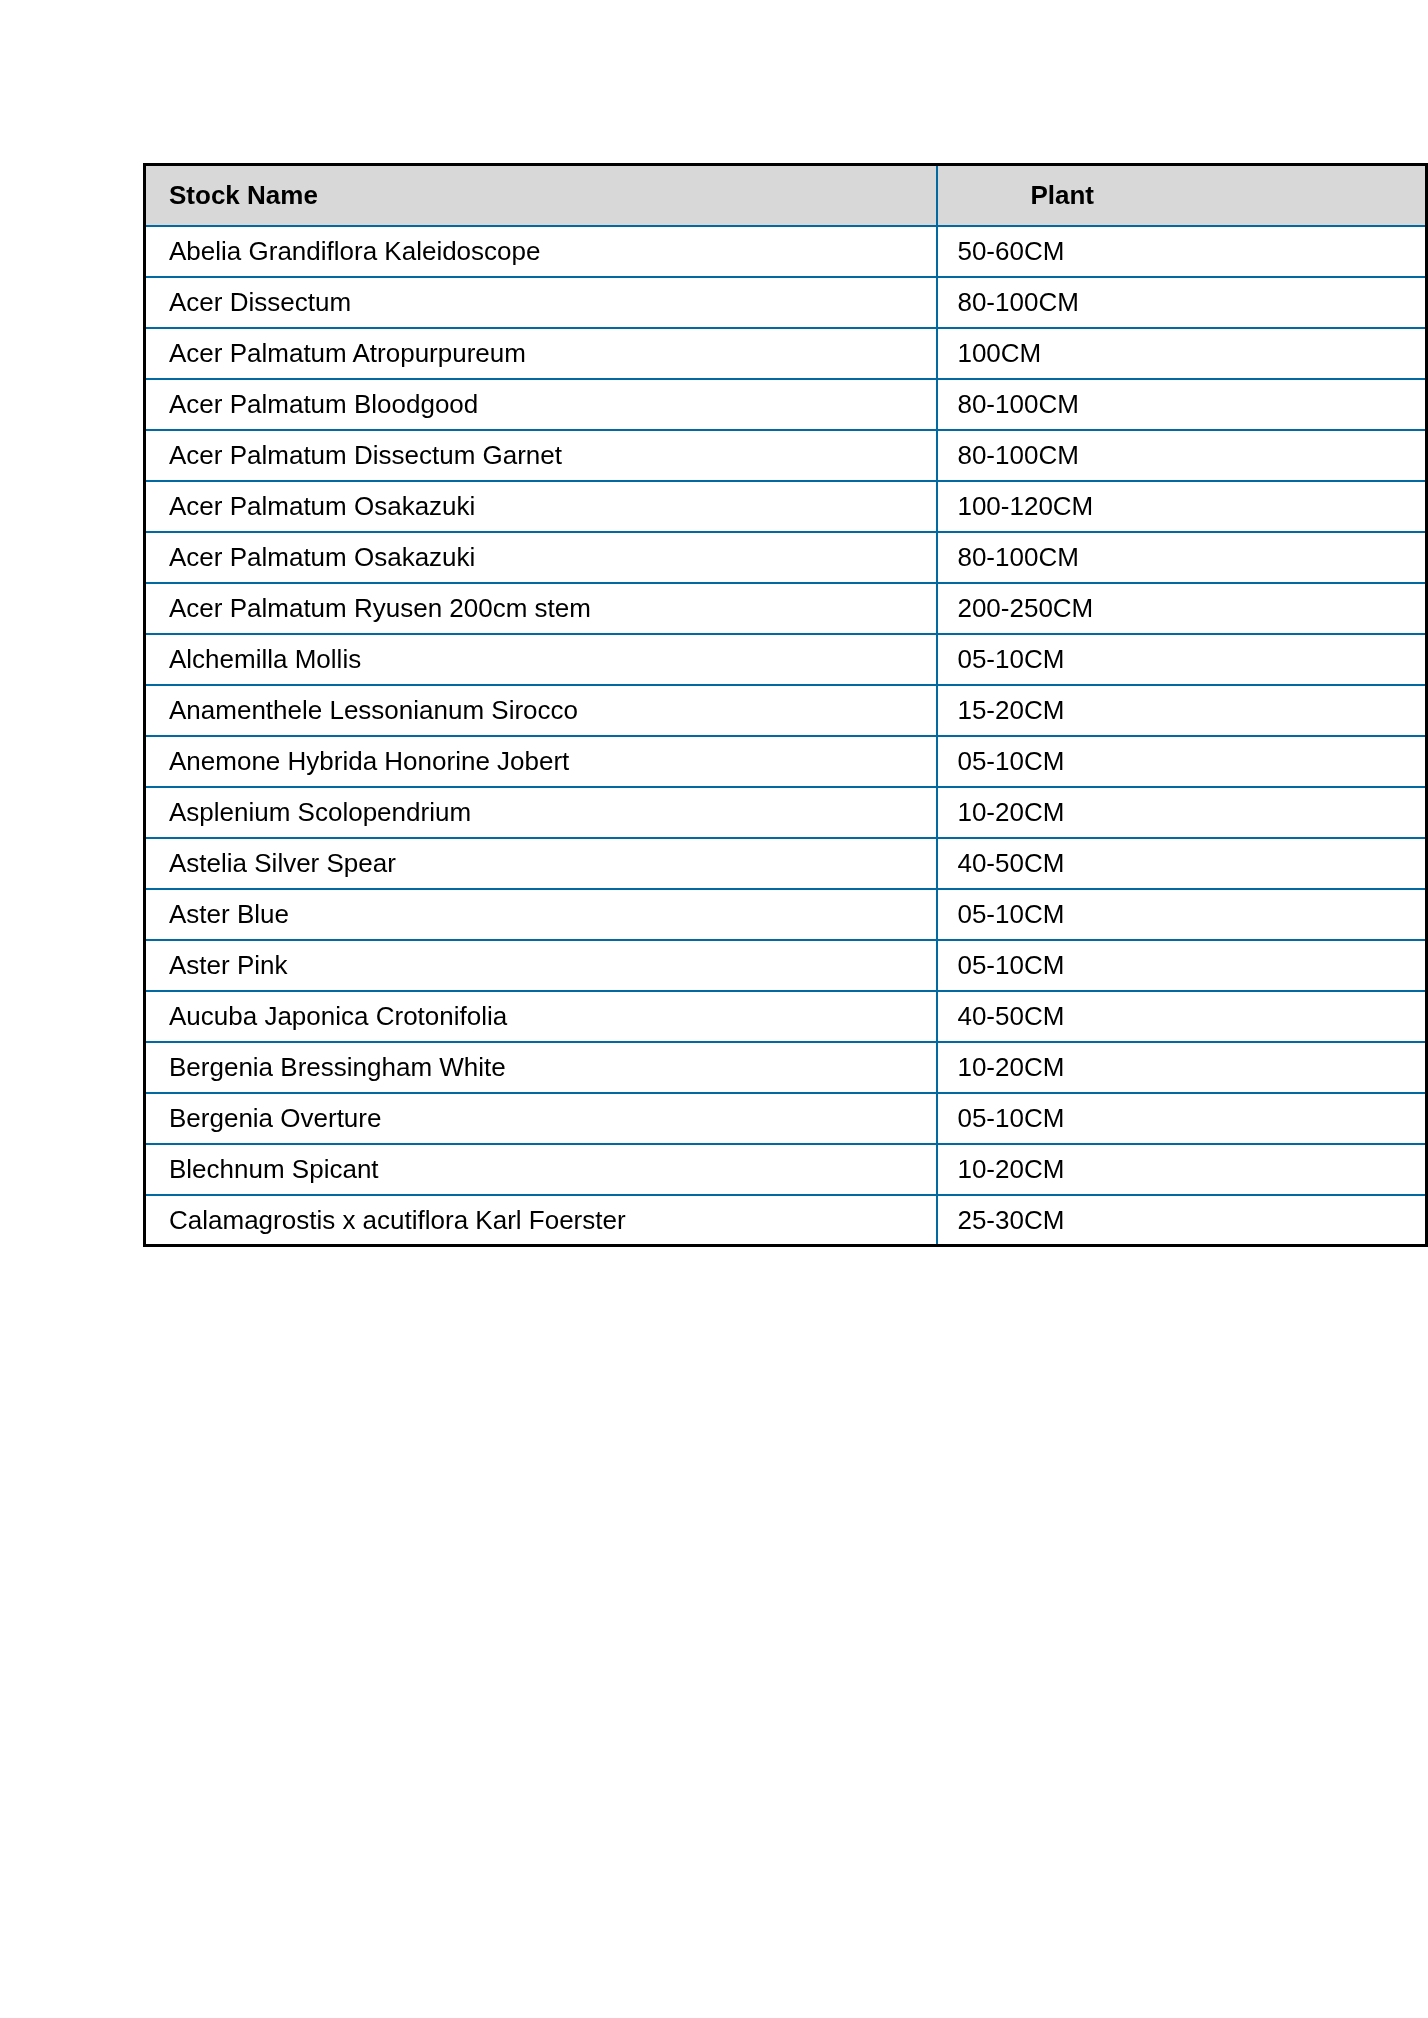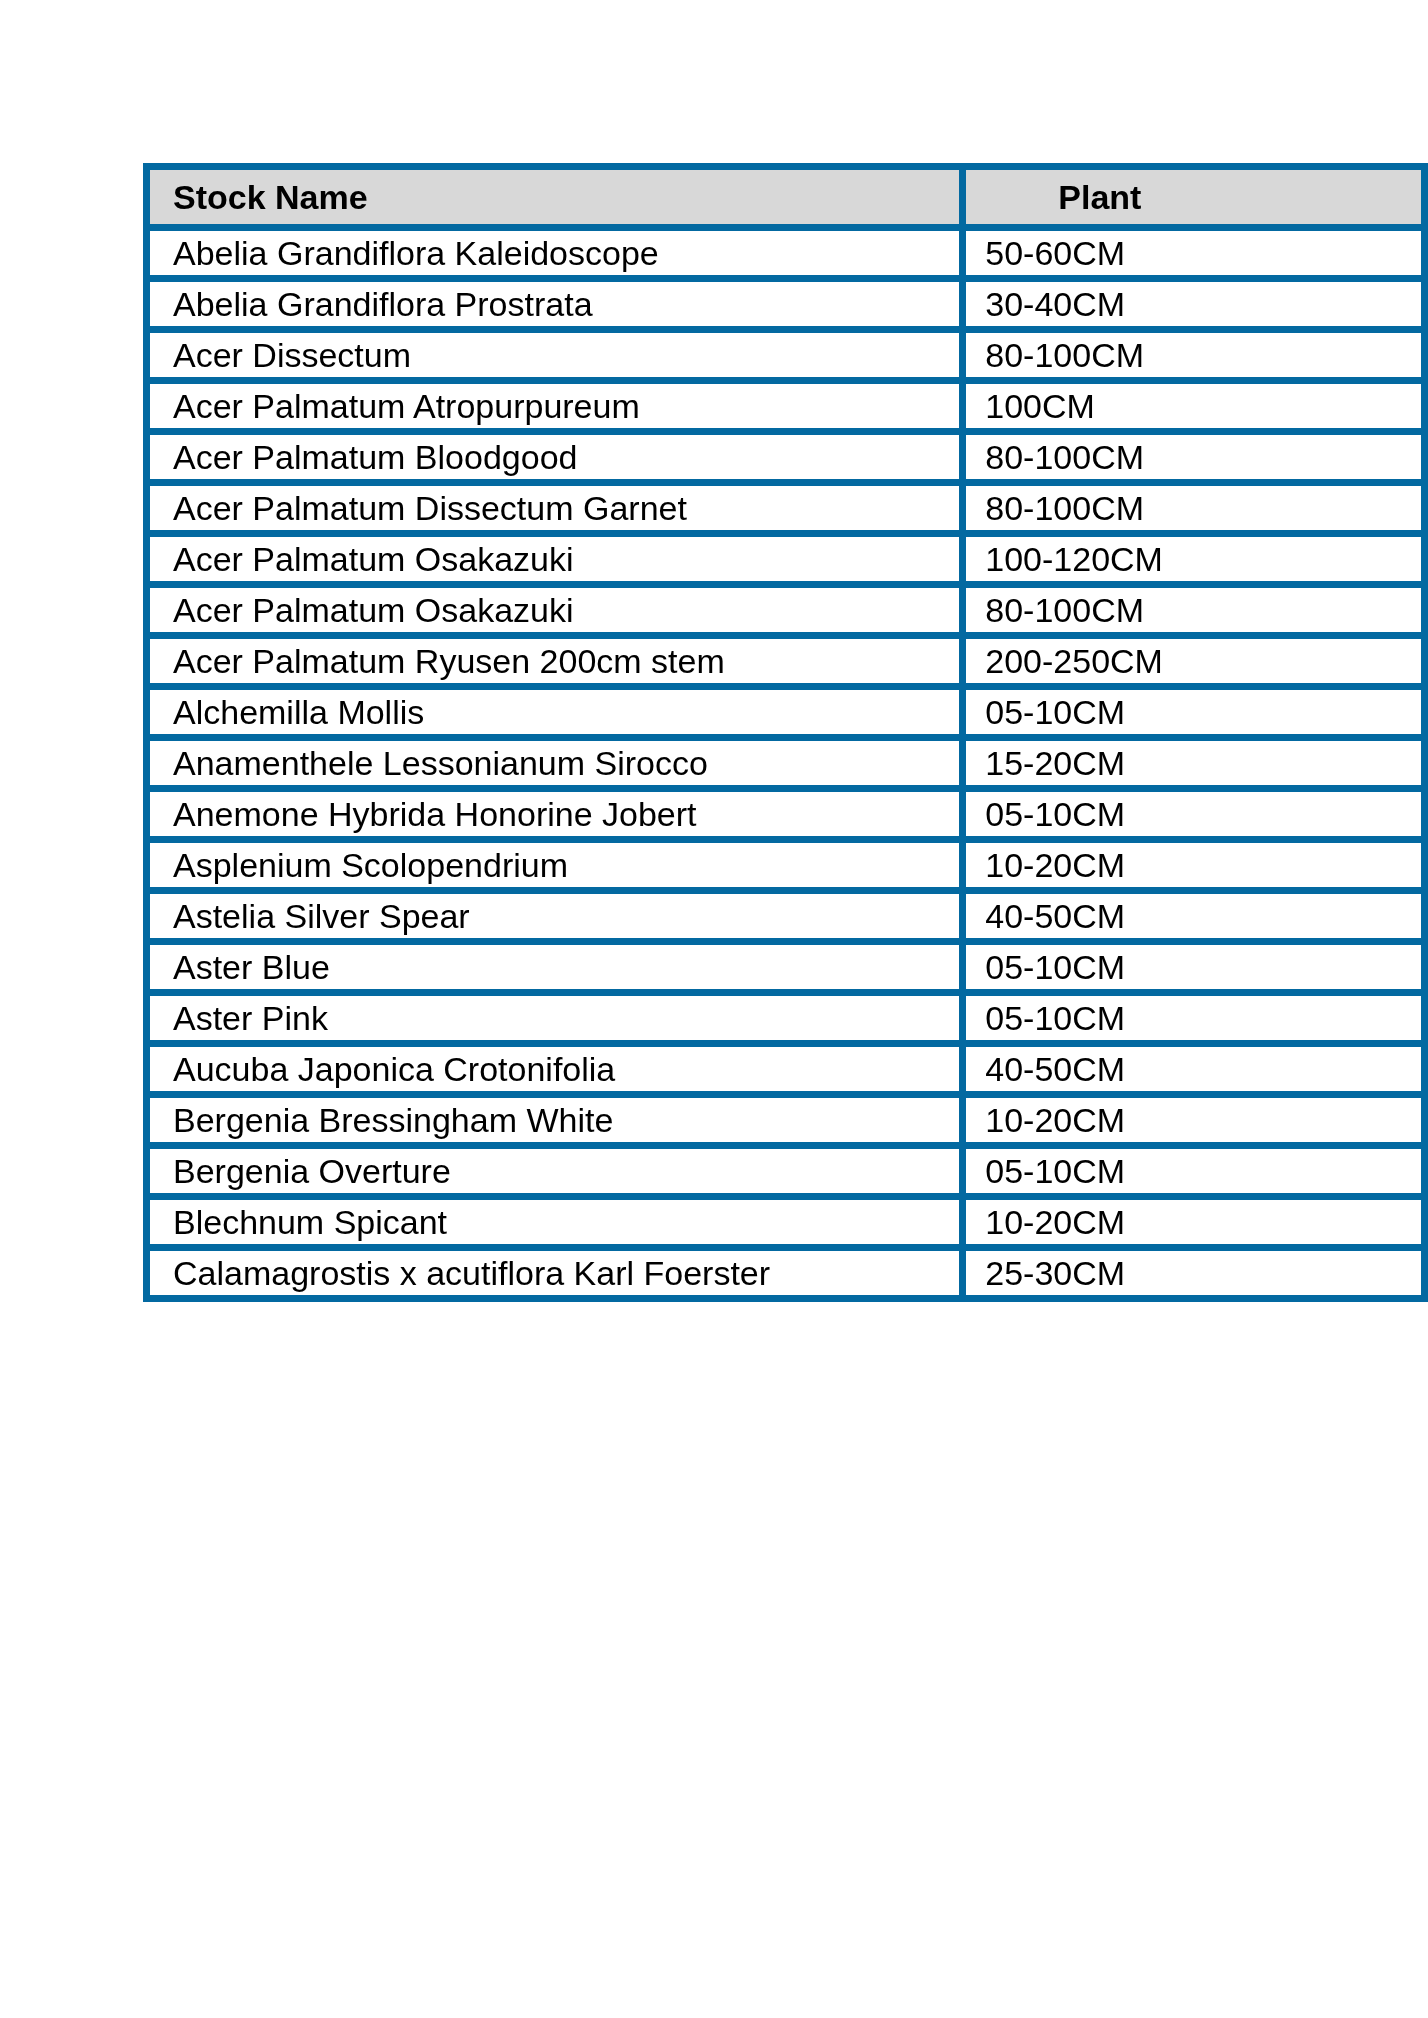--- a/index.html
+++ b/index.html
@@ -20,22 +20,22 @@
     left: 143px;
     top: 163px;
     border-collapse: collapse;
     table-layout: fixed;
     border: 3px solid #000000;
   }
   .col-name-w  { width: 991px; }
   .col-size-w  { width: 700px; }
   .stock-table th,
   .stock-table td {
-    border: 7px solid #0369a1;
-    font-size: 34px;
+    border: 2px solid #0369a1;
+    font-size: 26px;
     line-height: 1;
     vertical-align: middle;
     white-space: nowrap;
     overflow: hidden;
     box-sizing: border-box;
   }
   .stock-table th {
     background: #D8D8D8;
     font-weight: bold;
     text-align: left;
@@ -66,24 +66,20 @@
   <thead>
     <tr>
       <th>Stock Name</th>
       <th class="size-header">Plant</th>
     </tr>
   </thead>
   <tbody>
     <tr>
         <td>Abelia Grandiflora Kaleidoscope</td>
         <td class="size-cell">50-60CM</td>
-      </tr>
-    <tr>
-        <td>Abelia Grandiflora Prostrata</td>
-        <td class="size-cell">30-40CM</td>
       </tr>
     <tr>
         <td>Acer Dissectum</td>
         <td class="size-cell">80-100CM</td>
       </tr>
     <tr>
         <td>Acer Palmatum Atropurpureum</td>
         <td class="size-cell">100CM</td>
       </tr>
     <tr>

